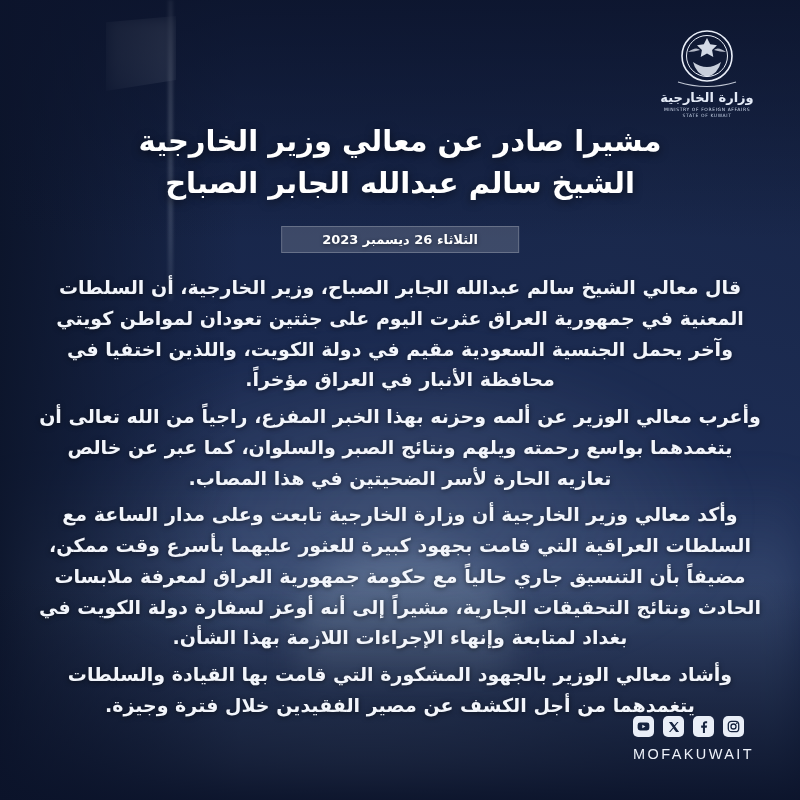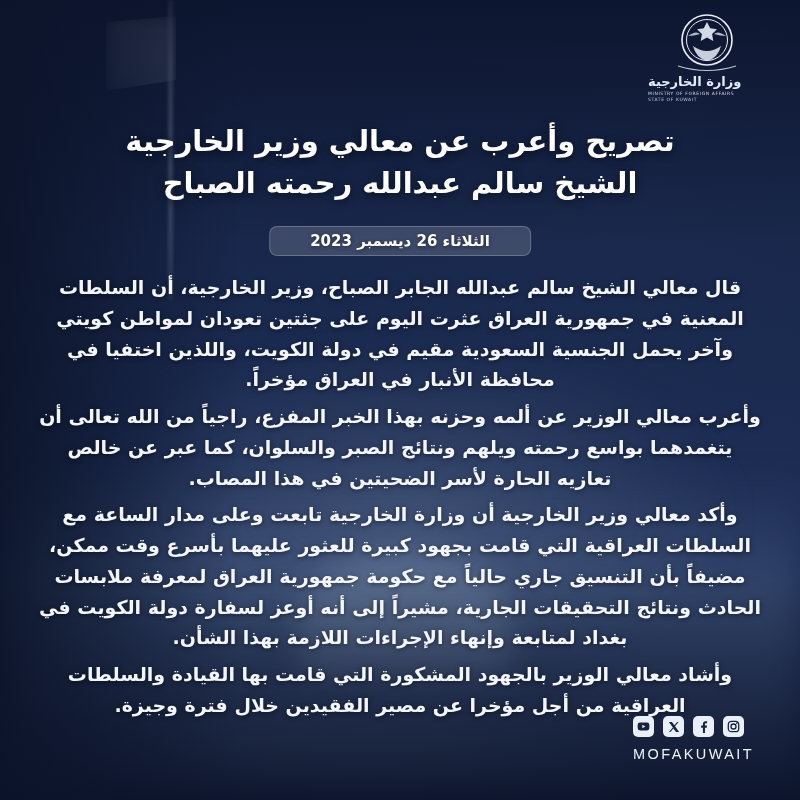--- a/index.html
+++ b/index.html
@@ -76,24 +76,24 @@
     background: linear-gradient(180deg, rgba(12,20,44,0.85), rgba(12,20,44,0.0));
   }
   .bg-bottom-dark {
     position: absolute; left: 0; right: 0; bottom: 0; height: 220px;
     background: linear-gradient(0deg, rgba(11,19,42,0.92), rgba(11,19,42,0.0));
   }
 
   
   .emblem {
     position: absolute;
-    top: 10px;
+    top: 26px;
     right: 34px;
     width: 118px;
-    text-align: left;
+    text-align: center;
     color: #e9eef8;
   }
   .emblem svg { display: block; margin: 0 auto; }
   .emblem .emblem-ar {
     font-size: 13px;
     letter-spacing: 0.5px;
     margin-top: -2px;
     color: #e3eaf6;
     font-weight: bold;
   }
@@ -127,24 +127,24 @@
   }
   .headline .line { display: block; }
 
   .date-pill {
     position: absolute;
     top: 226px;
     left: 50%;
     transform: translateX(-50%);
     background: rgba(255,255,255,0.16);
     border: 1px solid rgba(255,255,255,0.22);
-    border-radius: 8px;
+    border-radius: 0;
     padding: 5px 40px;
     color: #ffffff;
-    font-size: 15px;
+    font-size: 13px;
     font-weight: bold;
     text-shadow: 0 1px 4px rgba(0,0,0,0.45);
     white-space: nowrap;
   }
 
   .body-text {
     position: absolute;
     top: 272px;
     left: 38px;
     right: 38px;
@@ -229,31 +229,31 @@
         </g>
         <path d="M8 56 q29 9 58 0" stroke="#e9eef8" stroke-width="1.2" fill="none" opacity="0.8"></path>
       </svg>
     </span>
     <div class="emblem-ar">وزارة الخارجية</div>
     <div class="emblem-en">MINISTRY OF FOREIGN AFFAIRS</div>
     <div class="emblem-en2">STATE OF KUWAIT</div>
   </div>
 
   <div class="headline">
-    <span class="line">تصريح وأعرب عن معالي وزير الخارجية</span>
-    <span class="line">الشيخ سالم عبدالله رحمته الصباح</span>
+    <span class="line">مشيرا صادر عن معالي وزير الخارجية</span>
+    <span class="line">الشيخ سالم عبدالله الجابر الصباح</span>
   </div>
 
   <div class="date-pill">الثلاثاء 26 ديسمبر 2023</div>
 
   <div class="body-text">
     <p>قال معالي الشيخ سالم عبدالله الجابر الصباح، وزير الخارجية، أن السلطات المعنية في جمهورية العراق عثرت اليوم على جثتين تعودان لمواطن كويتي وآخر يحمل الجنسية السعودية مقيم في دولة الكويت، واللذين اختفيا في محافظة الأنبار في العراق مؤخراً.</p>
     <p>وأعرب معالي الوزير عن ألمه وحزنه بهذا الخبر المفزع، راجياً من الله تعالى أن يتغمدهما بواسع رحمته ويلهم ونتائج الصبر والسلوان، كما عبر عن خالص تعازيه الحارة لأسر الضحيتين في هذا المصاب.</p>
     <p>وأكد معالي وزير الخارجية أن وزارة الخارجية تابعت وعلى مدار الساعة مع السلطات العراقية التي قامت بجهود كبيرة للعثور عليهما بأسرع وقت ممكن، مضيفاً بأن التنسيق جاري حالياً مع حكومة جمهورية العراق لمعرفة ملابسات الحادث ونتائج التحقيقات الجارية، مشيراً إلى أنه أوعز لسفارة دولة الكويت في بغداد لمتابعة وإنهاء الإجراءات اللازمة بهذا الشأن.</p>
-    <p>وأشاد معالي الوزير بالجهود المشكورة التي قامت بها القيادة والسلطات العراقية من أجل مؤخرا عن مصير الفقيدين خلال فترة وجيزة.</p>
+    <p>وأشاد معالي الوزير بالجهود المشكورة التي قامت بها القيادة والسلطات يتغمدهما من أجل الكشف عن مصير الفقيدين خلال فترة وجيزة.</p>
   </div>
 
   <div class="footer">
     <div class="social-row">
       <span class="social">
         <svg width="13" height="13" viewBox="0 0 16 16" aria-hidden="true">
           <rect x="1.6" y="1.6" width="12.8" height="12.8" rx="4" fill="none" stroke="#16233f" stroke-width="1.6"></rect>
           <circle cx="8" cy="8" r="3.1" fill="none" stroke="#16233f" stroke-width="1.6"></circle>
           <circle cx="12" cy="4" r="1" fill="#16233f"></circle>
         </svg>

